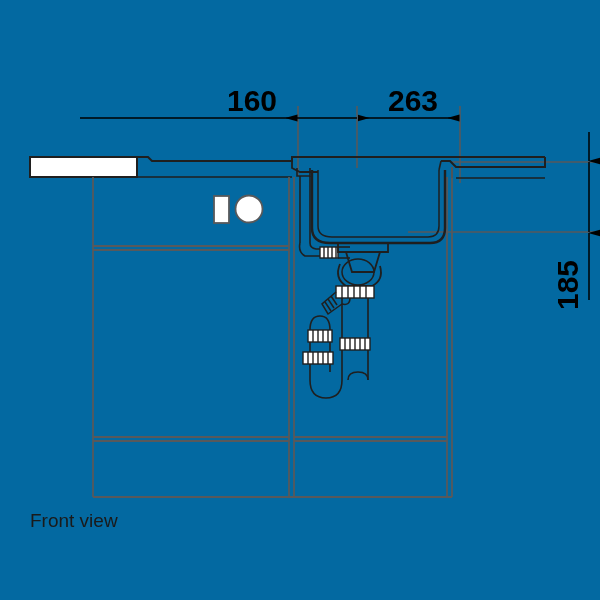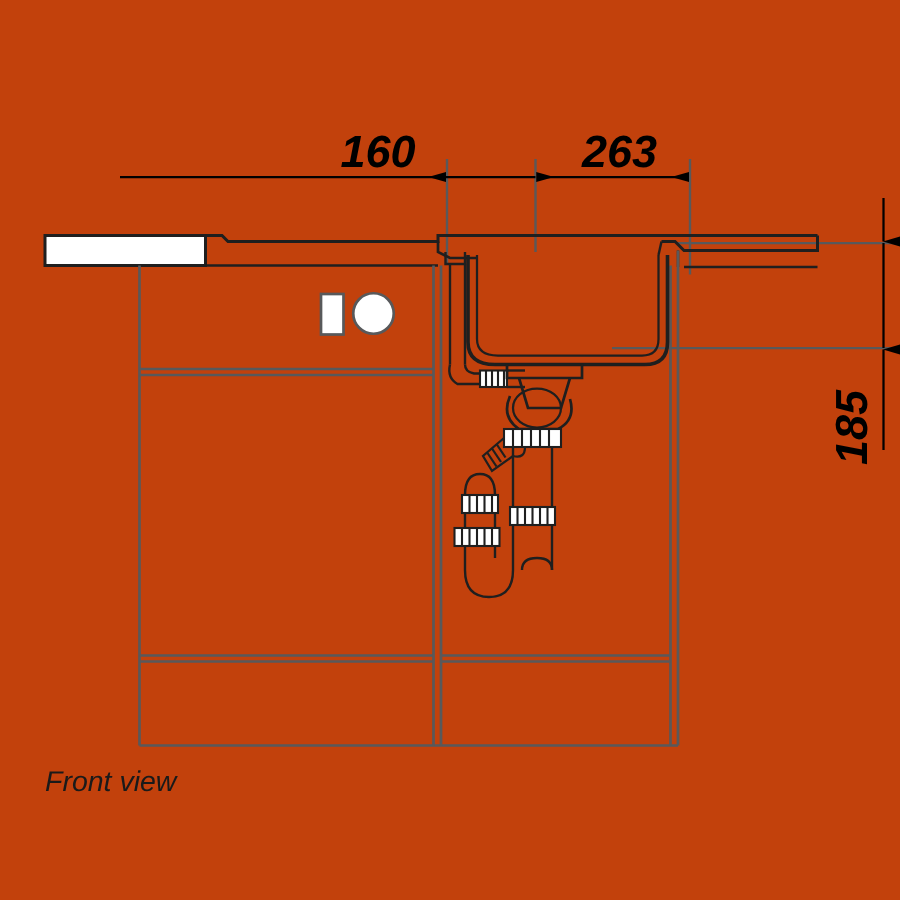--- a/index.html
+++ b/index.html
@@ -12,22 +12,21 @@
     width: 600px;
     height: 600px;
     font-family: "Liberation Sans", sans-serif;
     color: #000000;
     overflow: hidden;
   }
   #drawing-root {
     position: relative;
     width: 600px;
     height: 600px;
-    background: #c2410c;
-    font-style: italic;
+    background: #0369a1;
   }
   svg#drawing-canvas {
     position: absolute;
     top: 0;
     left: 0;
     width: 600px;
     height: 600px;
     display: block;
   }
   .dim-text {

